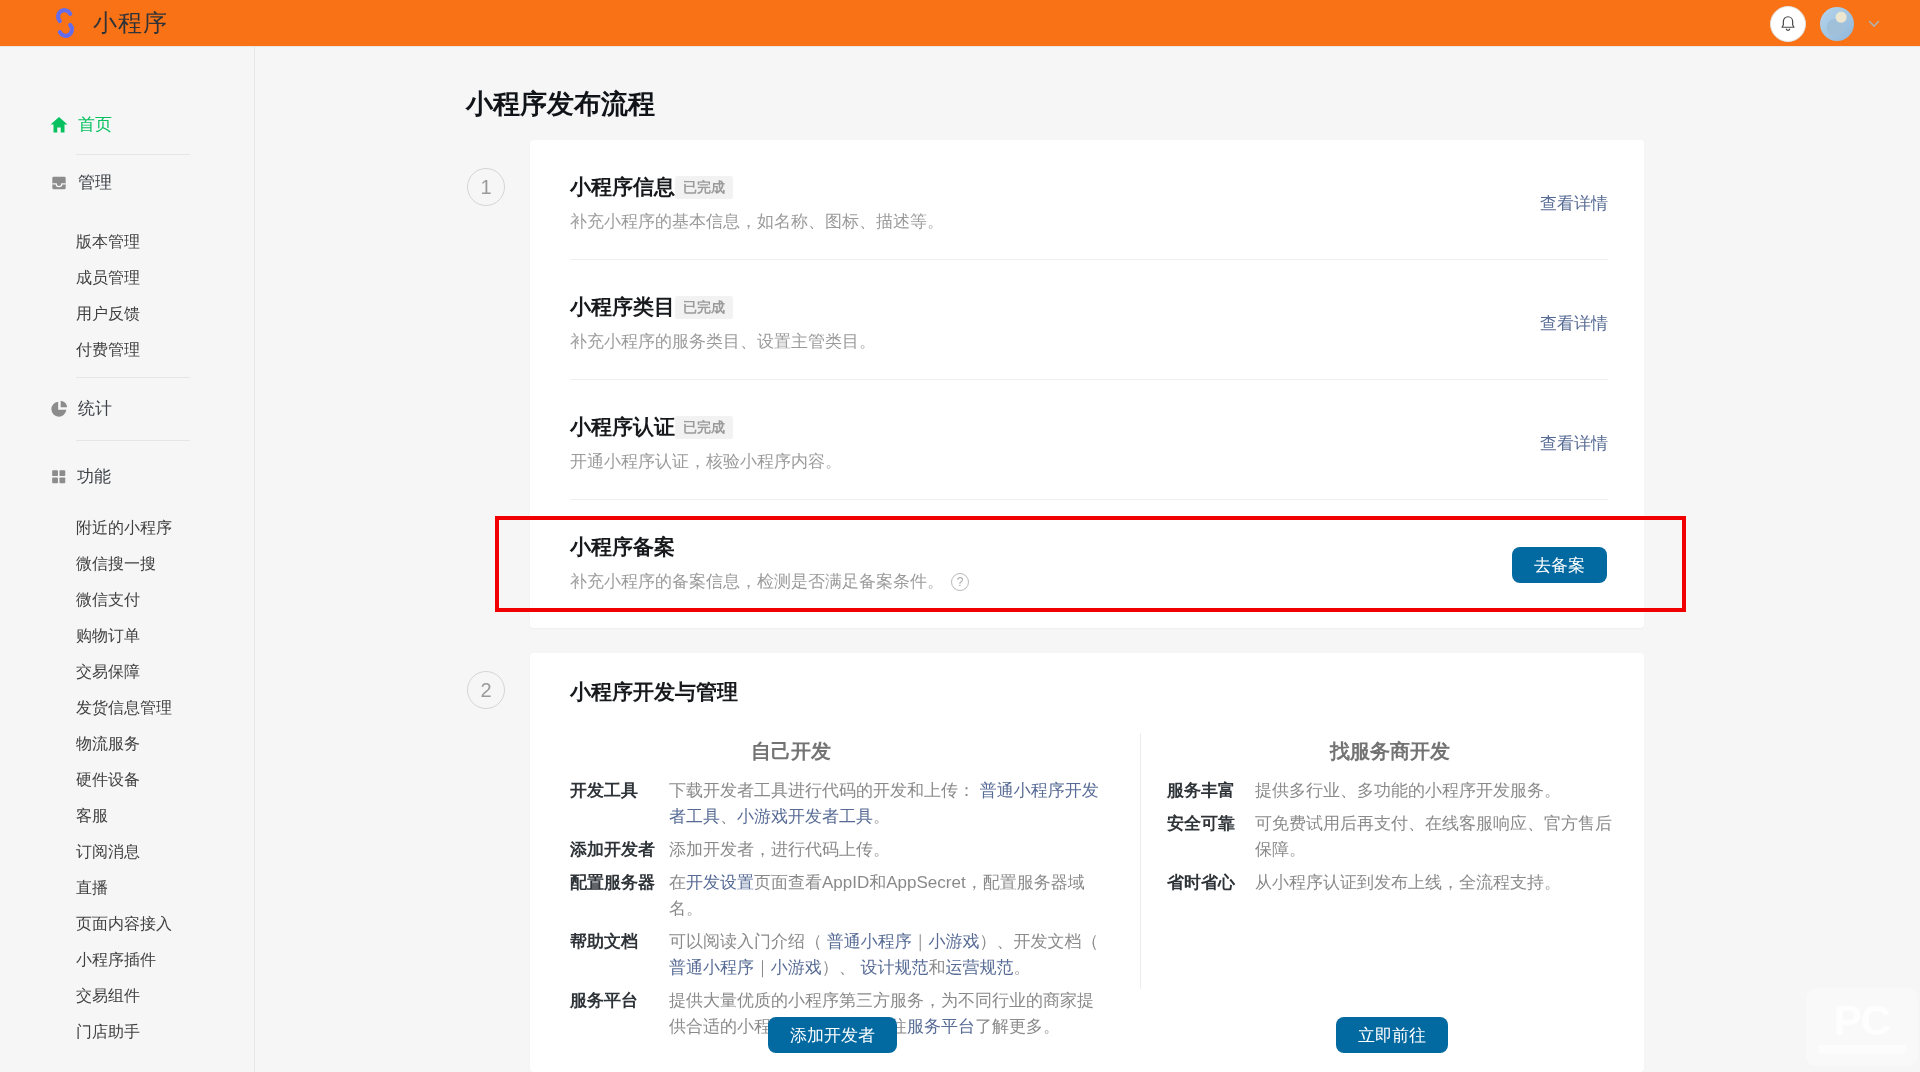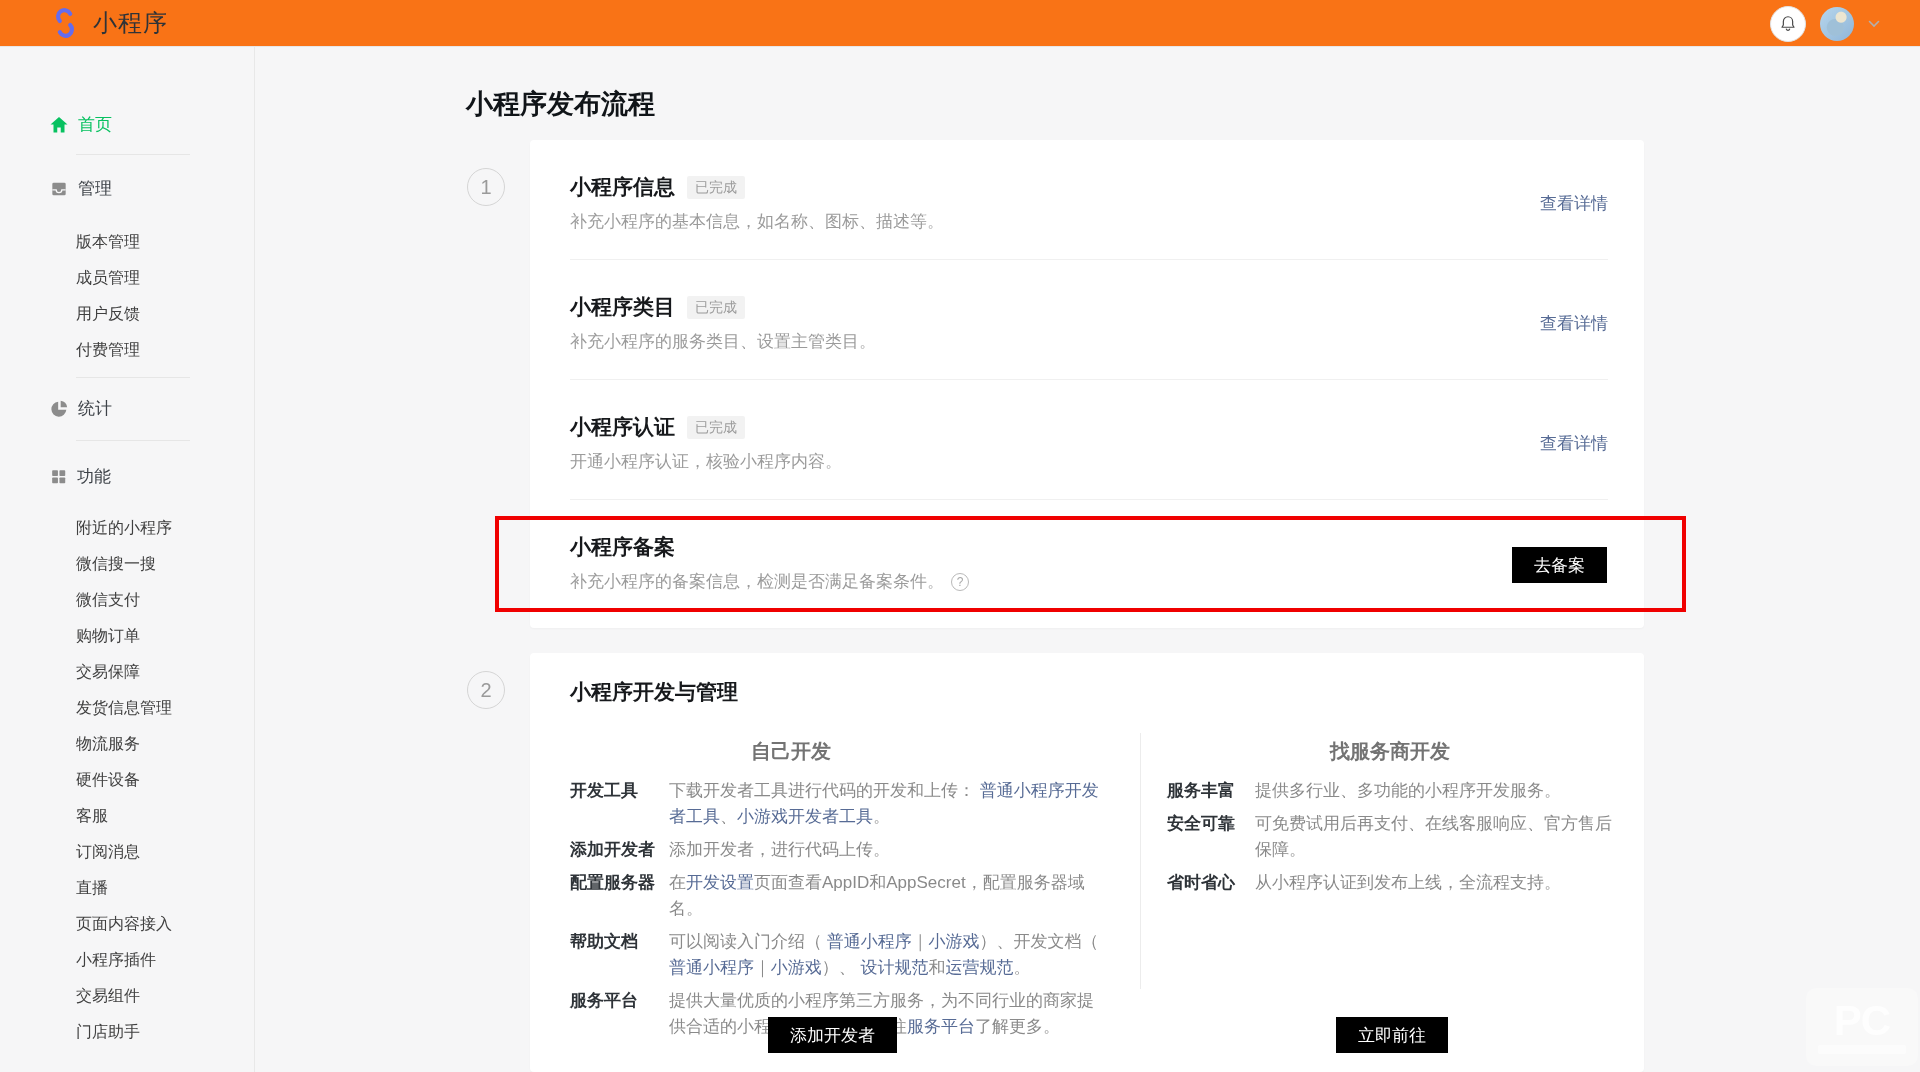--- a/index.html
+++ b/index.html
@@ -44,32 +44,32 @@
   .step-circle {
     position:absolute; width:38px; height:38px; border:1px solid #d5d5d5; border-radius:50%;
     color:#9a9a9a; font-size:20px; display:flex; align-items:center; justify-content:center;
   }
   .card { position:absolute; background:#fff; border-radius:4px; box-shadow:0 1px 2px rgba(0,0,0,0.03); }
   #card1 { left:530px; top:140px; width:1114px; height:488px; }
   #card2 { left:530px; top:653px; width:1114px; height:419px; }
   .c1row { position:absolute; left:0; width:100%; height:120px; }
   .c1row .rtitle { position:absolute; left:40px; top:33px; display:flex; align-items:center; font-size:21px; font-weight:700; color:#17191c; }
   .badge {
-    margin-left:12px; font-size:14px; font-weight:400; color:#9c9c9c;
+    margin-left:0; font-size:14px; font-weight:700; color:#9c9c9c;
     background:#f2f2f2; border-radius:2px; padding:3px 8px; line-height:17px;
   }
   .c1row .rdesc { position:absolute; left:40px; top:70px; font-size:17px; color:#9b9b9b; display:flex; align-items:center; gap:7px; }
   .c1row .rdivider { position:absolute; left:40px; right:36px; bottom:0; height:1px; background:#f0f0f0; }
   .detail-link { position:absolute; right:36px; top:52px; font-size:17px; color:#576b95; cursor:pointer; }
   .help-circle {
     width:18px; height:18px; border:1px solid #b9b9b9; border-radius:50%;
     color:#a8a8a8; font-size:12px; display:inline-flex; align-items:center; justify-content:center;
   }
   .green-btn {
-    background:#000000; color:#fff; border:none; border-radius:0; cursor:pointer;
+    background:#0369a1; color:#fff; border:none; border-radius:8px; cursor:pointer;
     height:36px; font-size:17px; padding:0 22px; font-family:"Liberation Sans", sans-serif;
   }
   #beian-btn { position:absolute; right:37px; top:47px; }
   
   .red-box {
     position:absolute; left:495px; top:516px; width:1191px; height:96px;
     border:4px solid #f00000; z-index:6; pointer-events:none;
   }
   
   .c2-title { position:absolute; left:40px; top:25px; font-size:21px; font-weight:700; color:#17191c; }
@@ -127,21 +127,21 @@
 
   <div class="sidebar">
     <div class="side-item side-home" style="top:66px;">
       <svg width="20" height="20" viewBox="0 0 40 40">
         <path d="M20 4 L37 19 H31 V35 H23.5 V25 h-7 V35 H9 V19 H3 Z" fill="#07c160"></path>
       </svg>
       <span class="lbl">首页</span>
     </div>
     <div class="side-div" style="top:107px;"></div>
 
-    <div class="side-item" style="top:130px;">
+    <div class="side-item" style="top:124px;">
       <svg width="20" height="20" viewBox="0 0 24 24">
         <rect x="4" y="4.5" width="16" height="15" rx="1.6" fill="#8c8c8c"></rect>
         <path d="M4 13 h4.6 a3.4 3.4 0 0 0 6.8 0 H20" stroke="#f6f6f7" stroke-width="1.6" fill="none"></path>
       </svg>
       <span class="lbl">管理</span>
     </div>
     <ul class="subitems" style="top:184px;">
 
     <li>版本管理</li>
         <li>成员管理</li>

